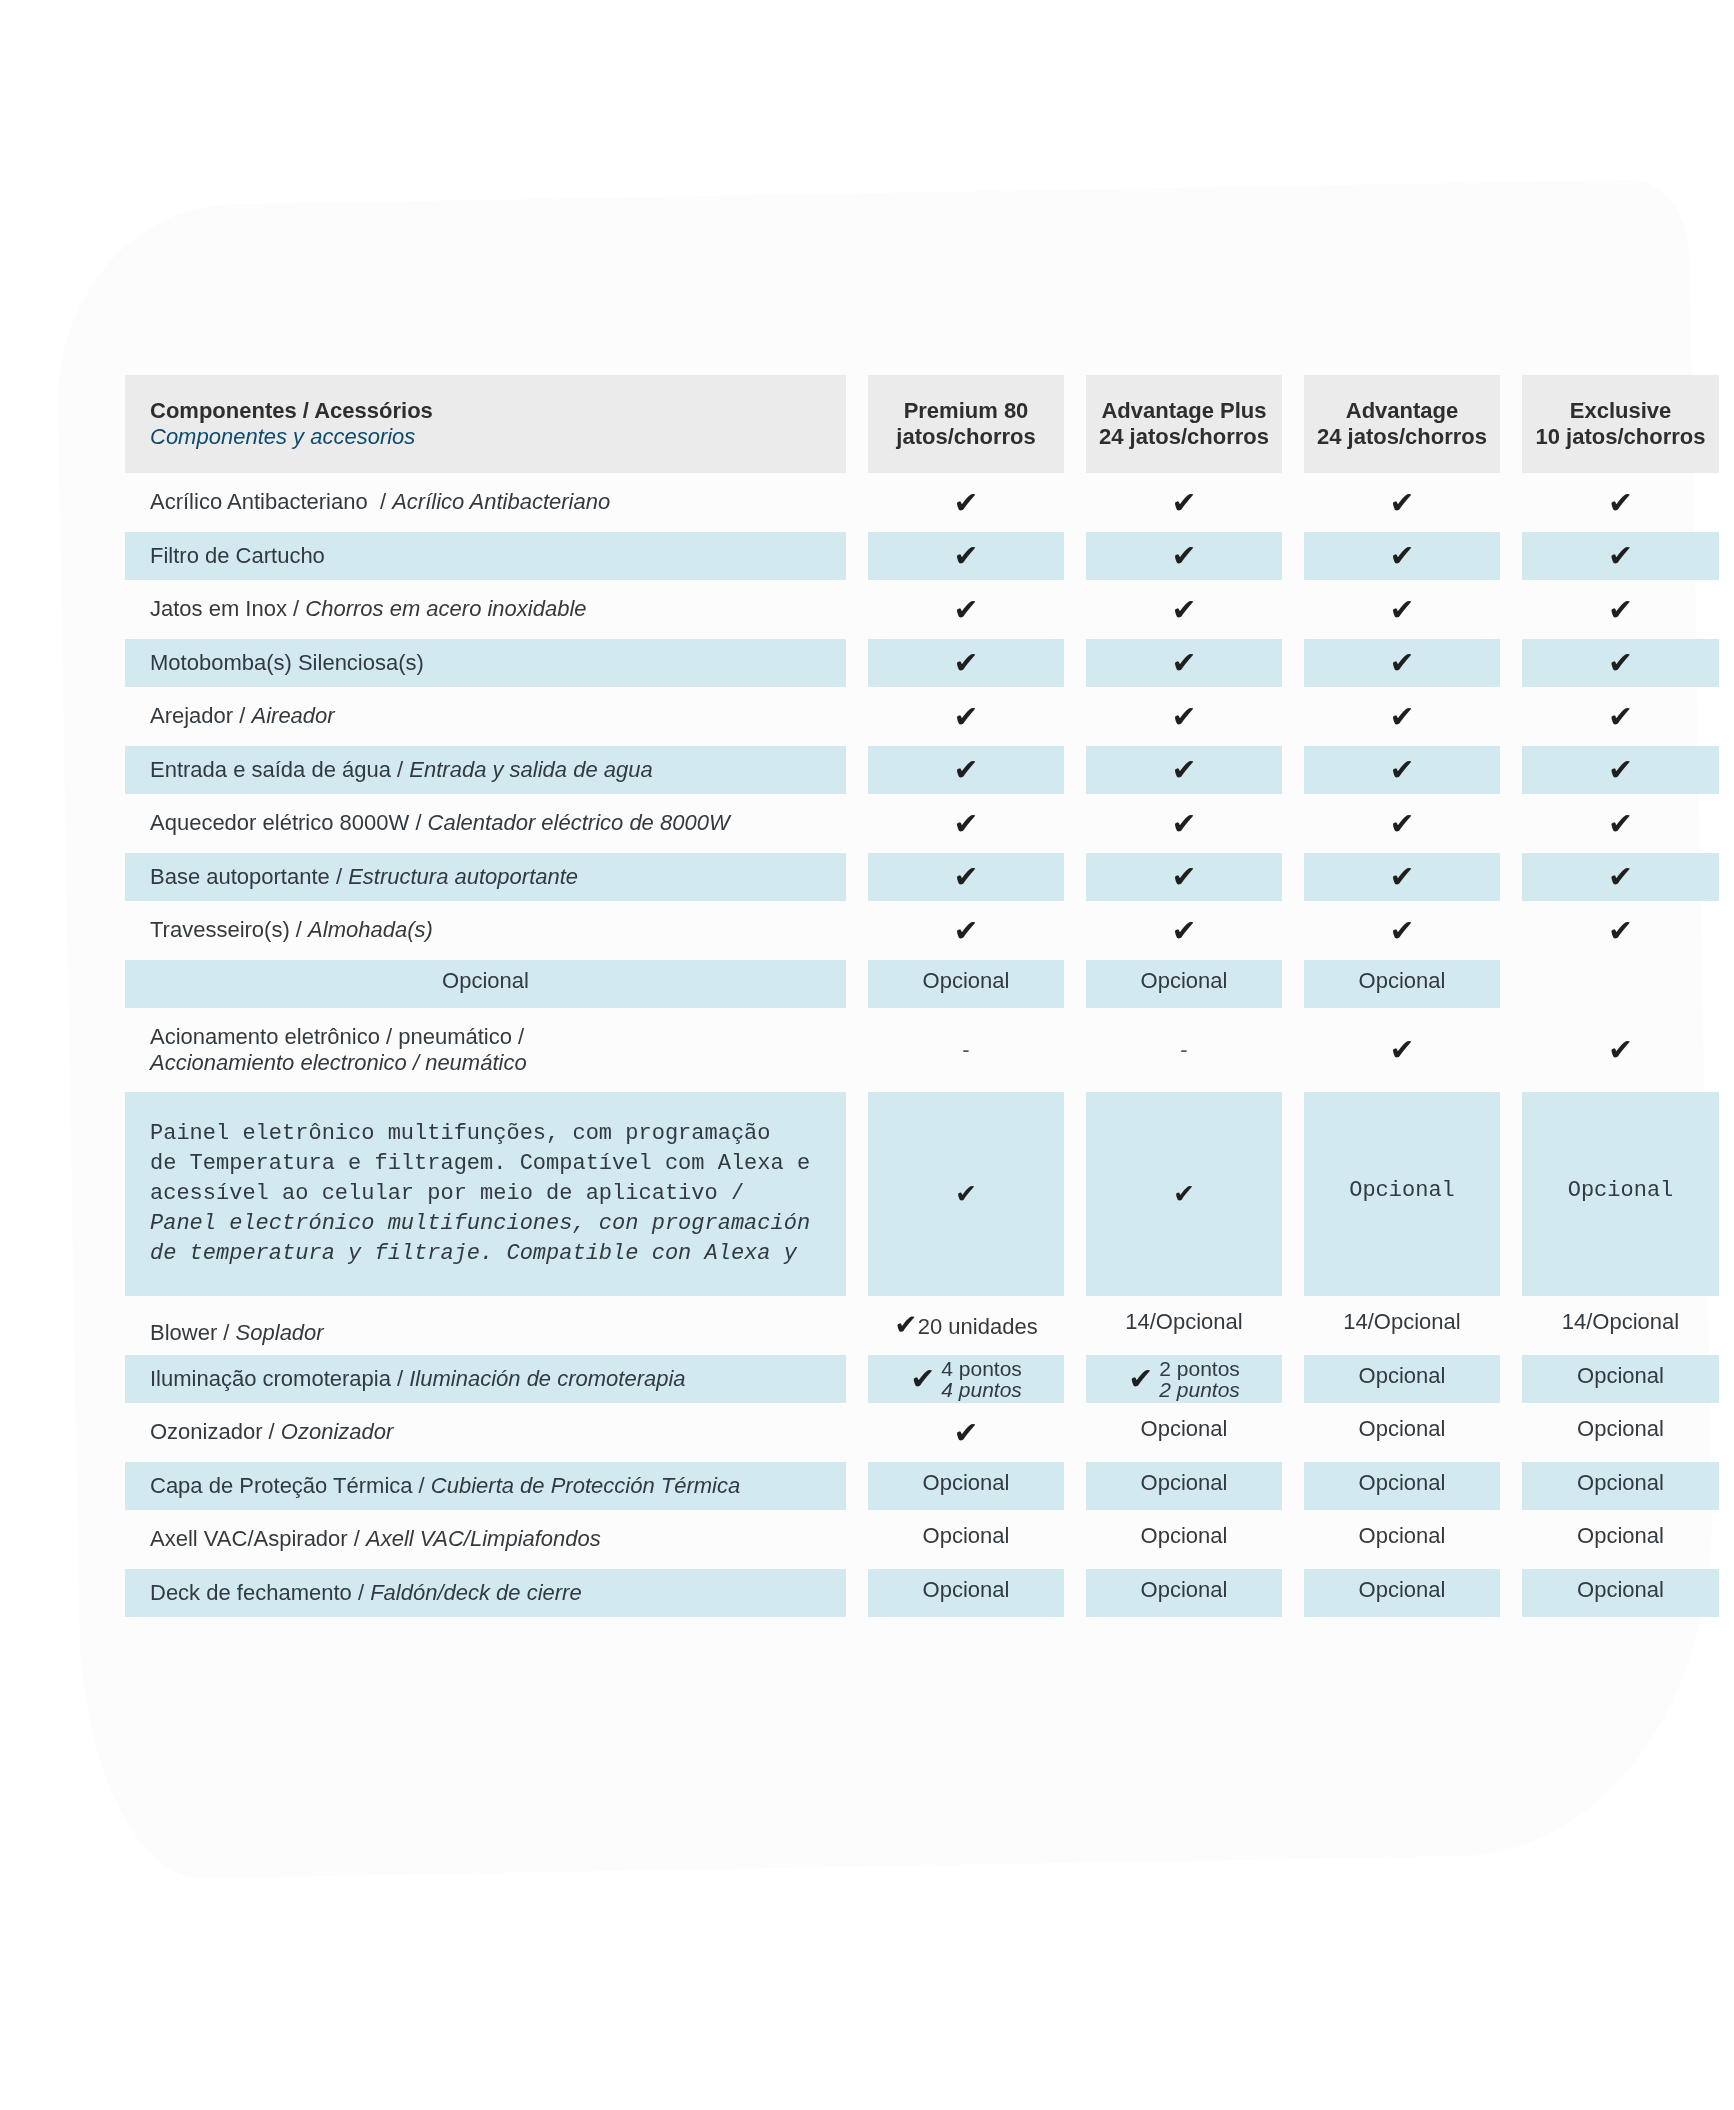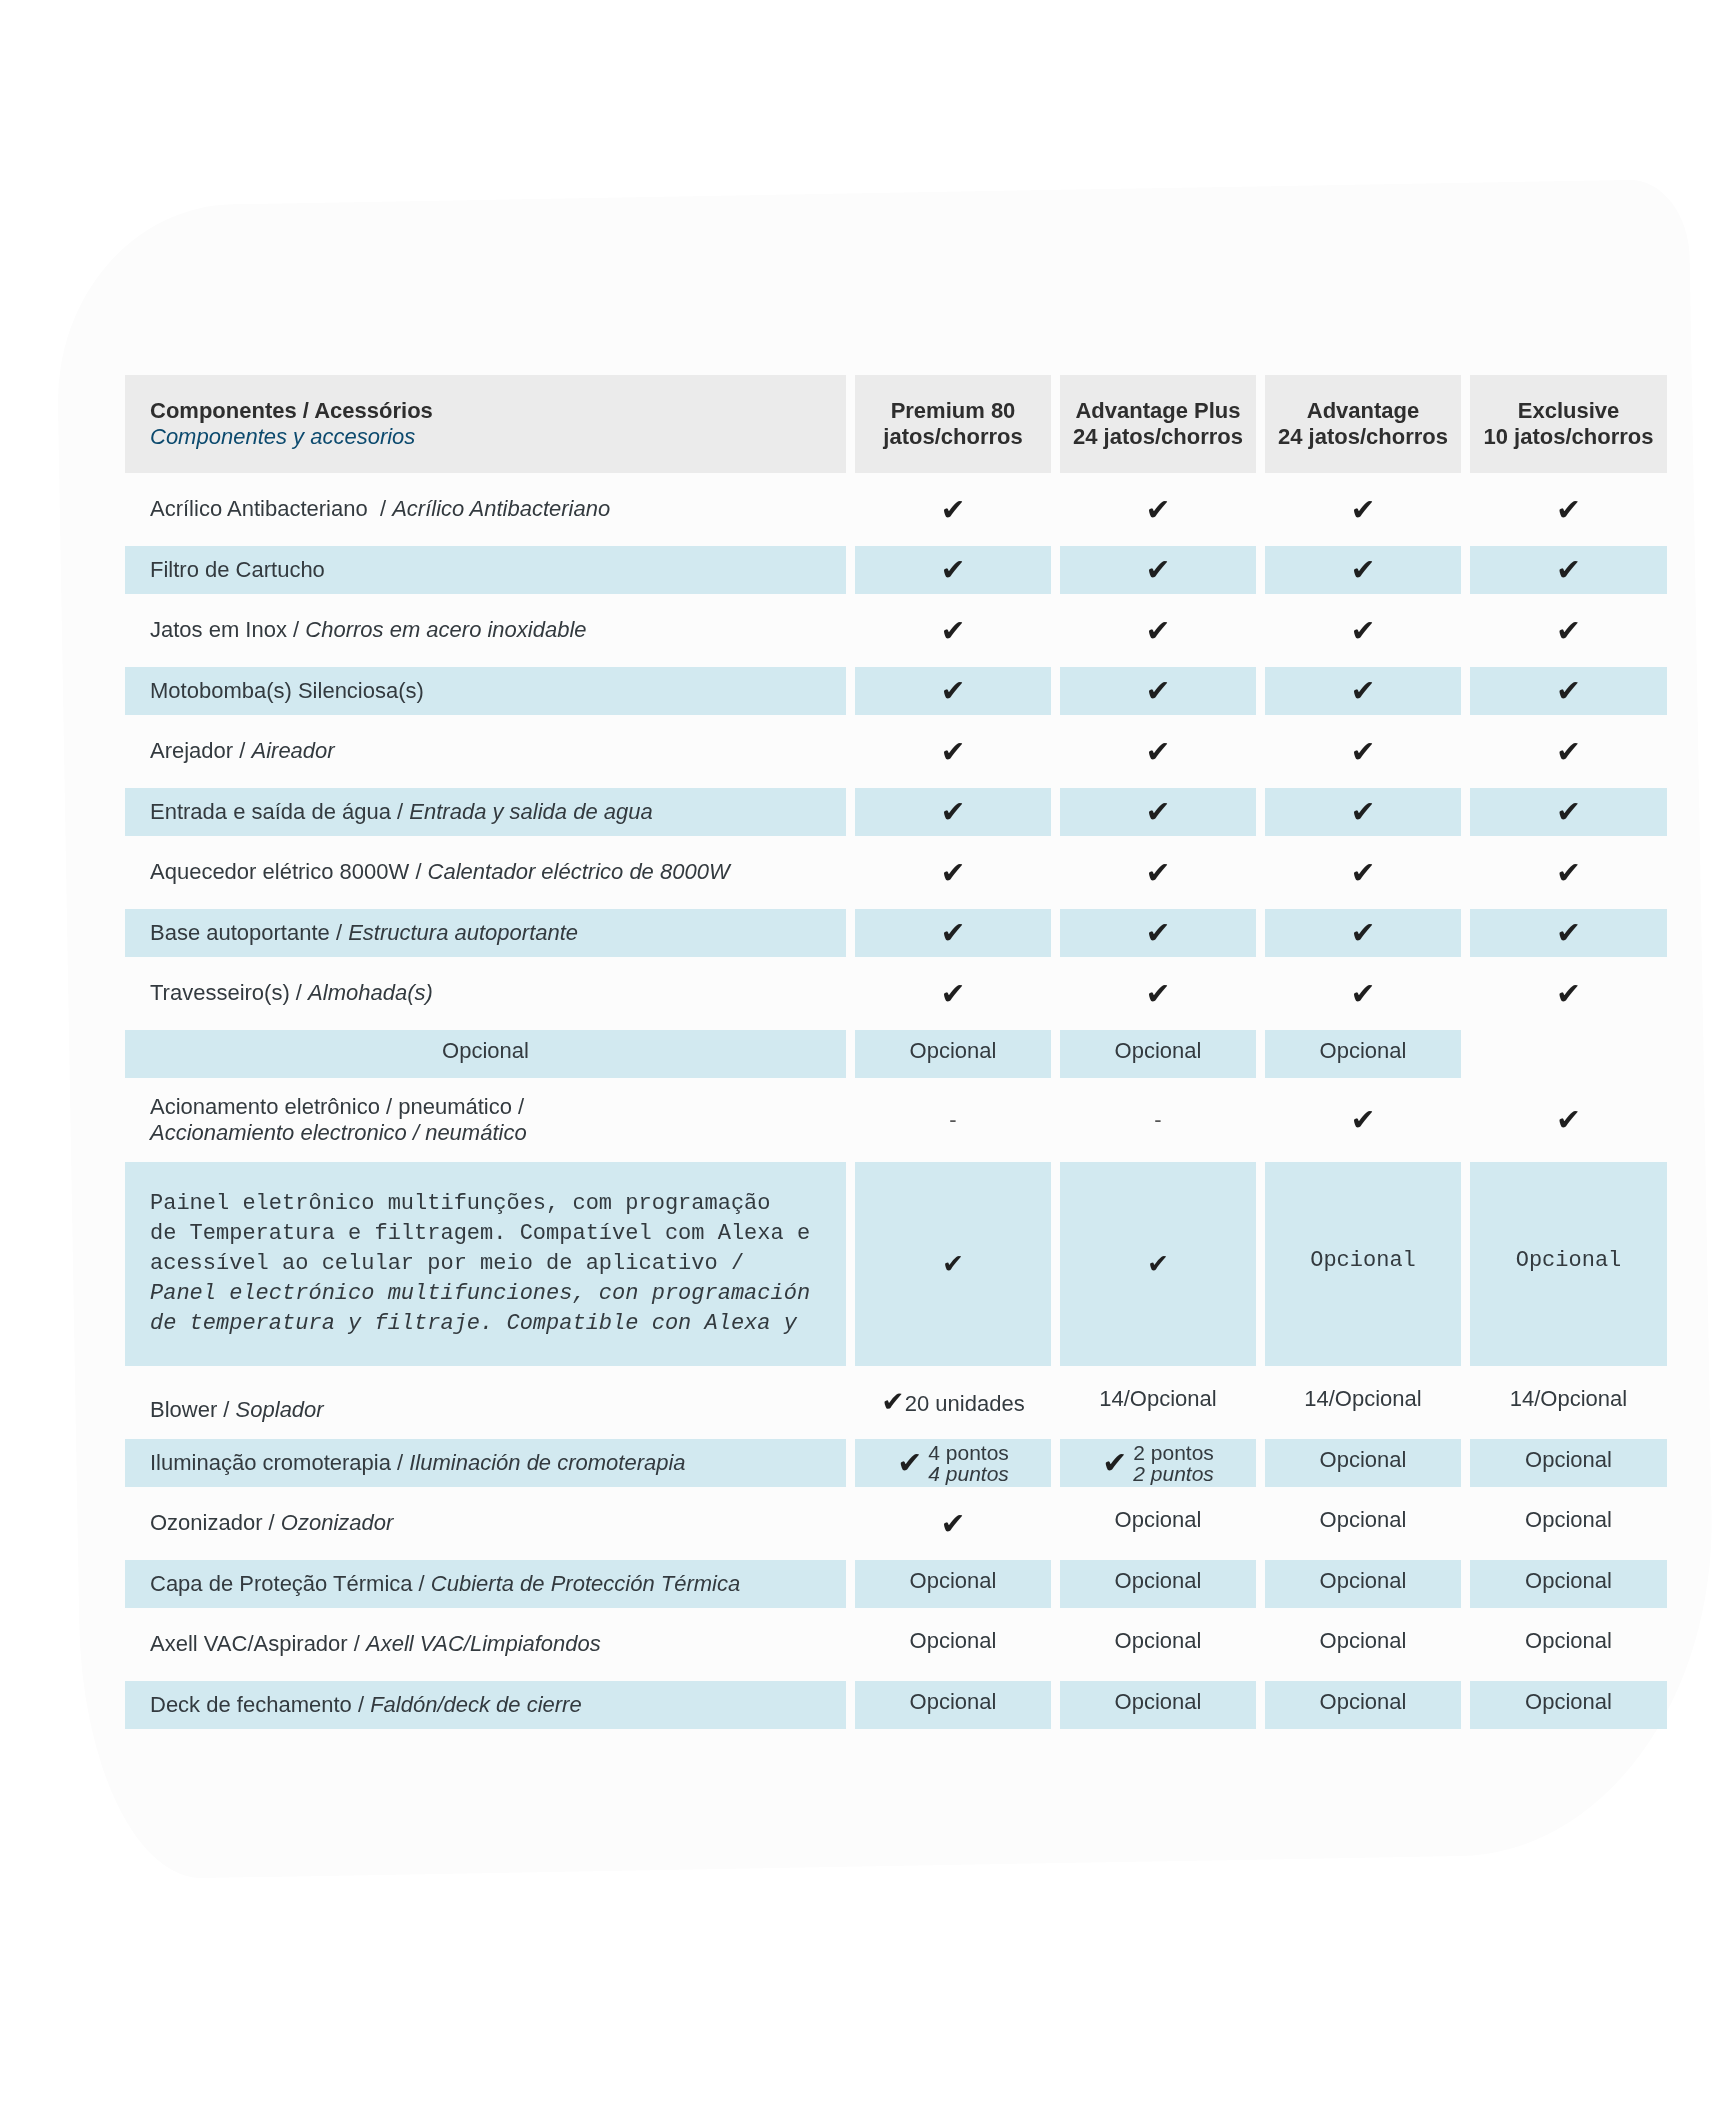--- a/index.html
+++ b/index.html
@@ -11,35 +11,35 @@
     position:absolute; left:69px; top:193px; width:1634px; height:1673px;
     background:#fcfcfc; border-radius:178px 59px 257px 119px / 198px 79px 337px 257px;
     transform:rotate(-1deg);
   }
   .table {
     position:absolute; left:125px; top:375px; width:1530px;
   }
   .row {
     display:grid;
     grid-template-columns: 721px 196px 196px 196px 197px;
-    column-gap:9px;
+    column-gap:22px;
   }
   .cell {
     display:flex; align-items:center; justify-content:center;
     font-size:22px; line-height:1.2; text-align:center; box-sizing:border-box;
   }
   .cell.label { justify-content:flex-start; text-align:left; padding-left:25px; }
   .row.header .cell { background:#ebebeb; height:98px; font-weight:bold; color:#2e2e2e; }
   .row.header .cell.label { flex-direction:column; align-items:flex-start; justify-content:center; }
   .row.header .sub { font-weight:normal; font-style:italic; color:#0c4a6e; }
   .row.header .cell .two { display:block; }
   .row.white .cell { background:transparent; }
   .row.blue .cell { background:#d2e9f0; }
   .row.white { padding:0; }
-  .std.white .cell { height:73px; }
+  .std.white .cell { height:59px; }
   .std.blue .cell { height:48px; }
   .row.blue { margin:0; }
   .tall-white .cell { height:84px; }
   .tall-blue .cell { height:204px;font-family:Liberation Mono, monospace; }
   .lbl-it { font-style:italic; }
   .check { font-size:30px; color:#1f1f1f; font-weight:bold; line-height:1; }
   .dash { color:#555; }
   .painel-text { line-height:30px; }
   .opt { margin-top:-6px; }
   .stack { display:inline-flex; align-items:center; gap:6px; }

